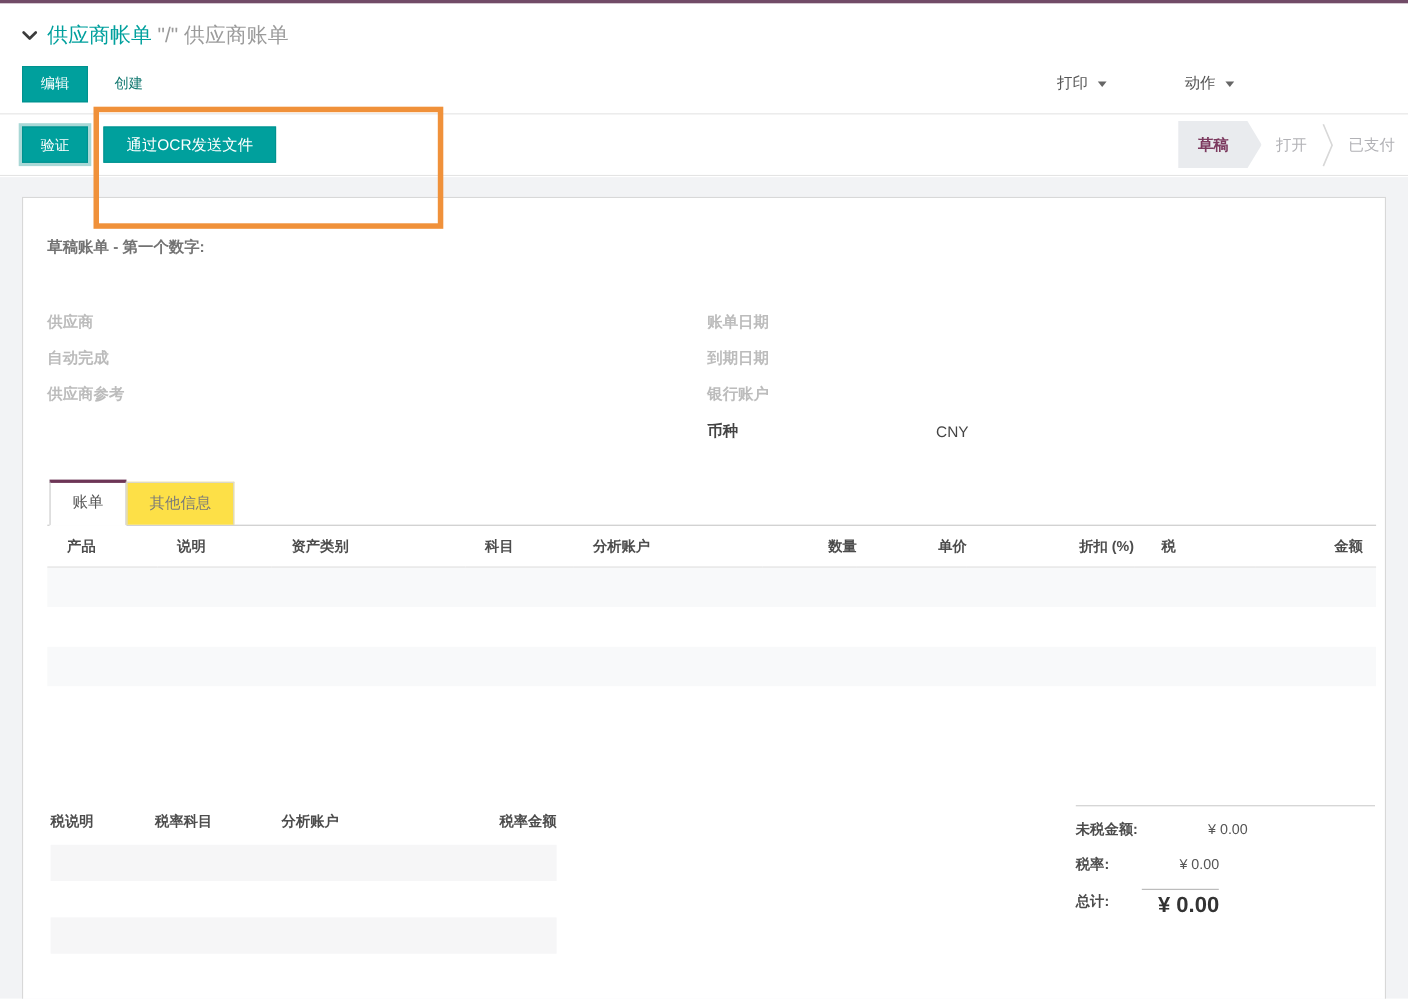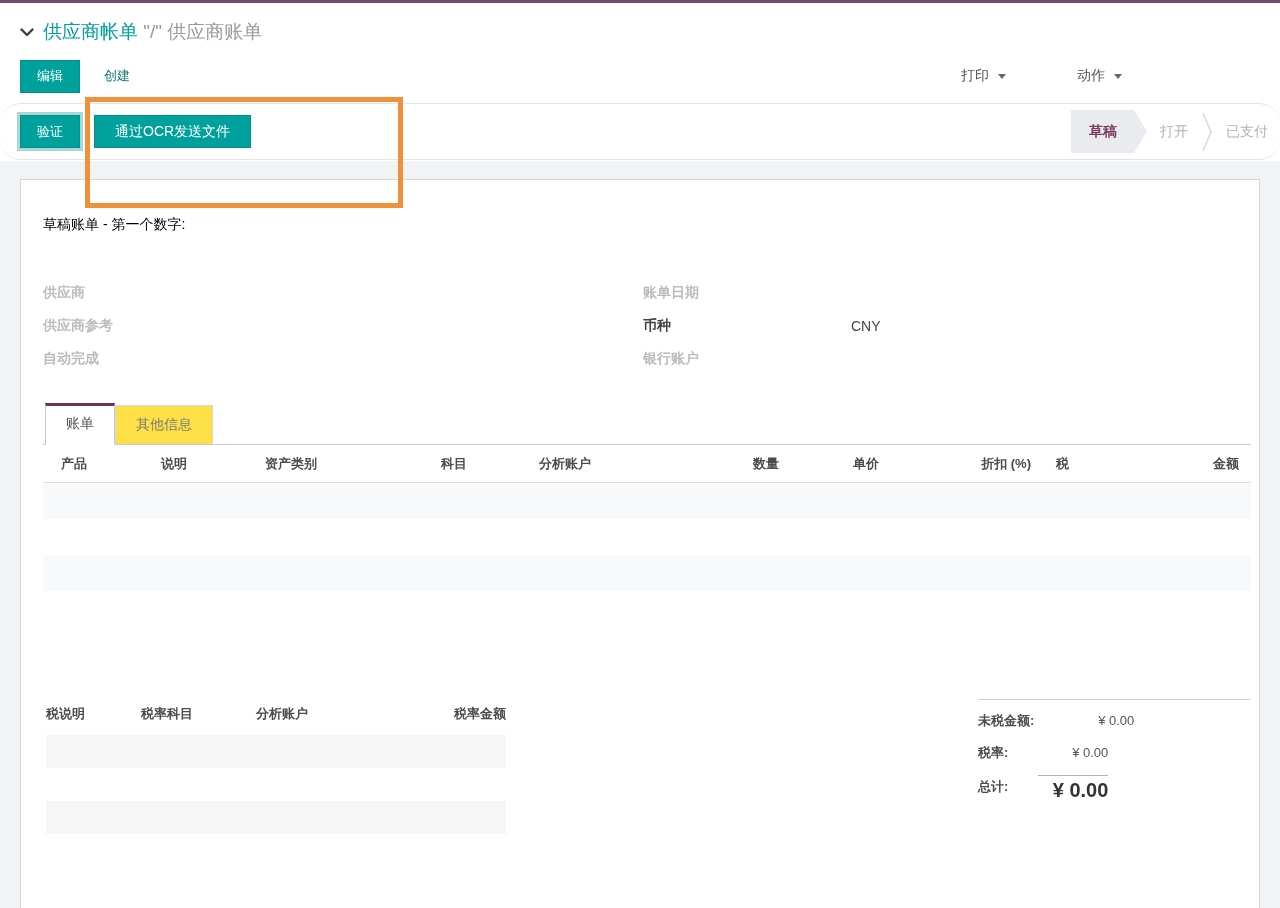--- a/index.html
+++ b/index.html
@@ -26,42 +26,42 @@
     white-space:nowrap;
   }
   .btn-link { background:none; border:none; color:#0f766e; font-size:13px; margin-left:12px; padding:0 12px; cursor:pointer; }
   .dropdowns { position:absolute; right:158px; top:0; height:54px; display:flex; align-items:center; gap:28px; }
   .dd { display:flex; align-items:center; gap:9px; font-size:14px; color:#555; cursor:pointer;margin-left:43px; }
   .caret { width:0; height:0; border-left:4px solid transparent; border-right:4px solid transparent; border-top:5px solid #666; }
 
   
   .statusrow {
     height:57px; border-top:1px solid #e4e4e4; border-bottom:1px solid #e4e4e4;
-    display:flex; align-items:center; padding-left:20px; position:relative; background:#fff;border-radius:21px;
+    display:flex; align-items:center; padding-left:20px; position:relative; background:#fff;
   }
   .btn-validate { box-shadow:0 0 0 3px #a9d8d6; }
   .btn-ocr { margin-left:14px; font-size:14px; padding:0 20px;text-align:center; }
   .pipeline { position:absolute; right:0; top:0; height:100%; display:flex; align-items:center; }
   .stage-active {
     background:#e9ebee; color:#7c3a5f; font-weight:bold; font-size:14px;
     height:43px; display:flex; align-items:center; padding:0 30px 0 18px;
     clip-path:polygon(0 0, calc(100% - 13px) 0, 100% 50%, calc(100% - 13px) 100%, 0 100%);
     cursor:pointer;
   }
   .stage { color:#b2b2b6; font-size:14px; height:43px; display:flex; align-items:center; padding:0 13px; cursor:pointer; }
   .stage:last-child { padding-right:12px; }
   .sep-chevron { display:flex; align-items:center; }
 
   
   .content { position:absolute; top:161px; bottom:0; left:0; right:0; background:#f2f3f5; }
   .sheet {
     position:absolute; left:20px; right:20px; top:18px; bottom:-10px;
     background:#fff; border:1px solid #d8d8d8; padding:36px 8px 0 22px;
   }
-  .subtitle { font-size:14px; font-weight:normal; color:#000000; }
+  .subtitle { font-size:14px; font-weight:bold; color:#737373; }
   .docnumber { font-size:36px; color:#2b2b2b; margin-top:9px; letter-spacing:.5px; }
 
   .fields { display:flex; margin-top:42px; font-size:14px; }
   .fcol-left { width:600px; }
   .fcol-right { flex:1; }
   .frow { display:flex; align-items:center; height:33px; }
   .flabel { font-weight:bold; color:#bcbcbc; }
   .fcol-right .flabel { width:208px; flex:none; }
   .flabel.dark { color:#444; }
   .fvalue { color:#444; }
@@ -157,36 +157,39 @@
   <div class="sheet">
 
     <div class="subtitle">草稿账单 - 第一个数字:</div>
 
     <div class="fields">
       <div class="fcol-left">
         <div class="frow">
           <span class="flabel">供应商</span>
         </div>
         <div class="frow">
+          <span class="flabel">自动完成</span>
+        </div>
+        <div class="frow">
           <span class="flabel">供应商参考</span>
-        </div>
-        <div class="frow">
-          <span class="flabel">自动完成</span>
         </div>
       </div>
       <div class="fcol-right">
         <div class="frow">
           <span class="flabel">账单日期</span>
         </div>
         <div class="frow">
+          <span class="flabel">到期日期</span>
+        </div>
+        <div class="frow">
+          <span class="flabel">银行账户</span>
+        </div>
+        <div class="frow">
           <span class="flabel dark">币种</span>
           <span class="fvalue">CNY</span>
-        </div>
-        <div class="frow">
-          <span class="flabel">银行账户</span>
         </div>
       </div>
     </div>
 
     <div class="tabs">
       <div class="tab tab-active">账单</div>
       <div class="tab tab-inactive">其他信息</div>
     </div>
 
     <table class="lines-table">

